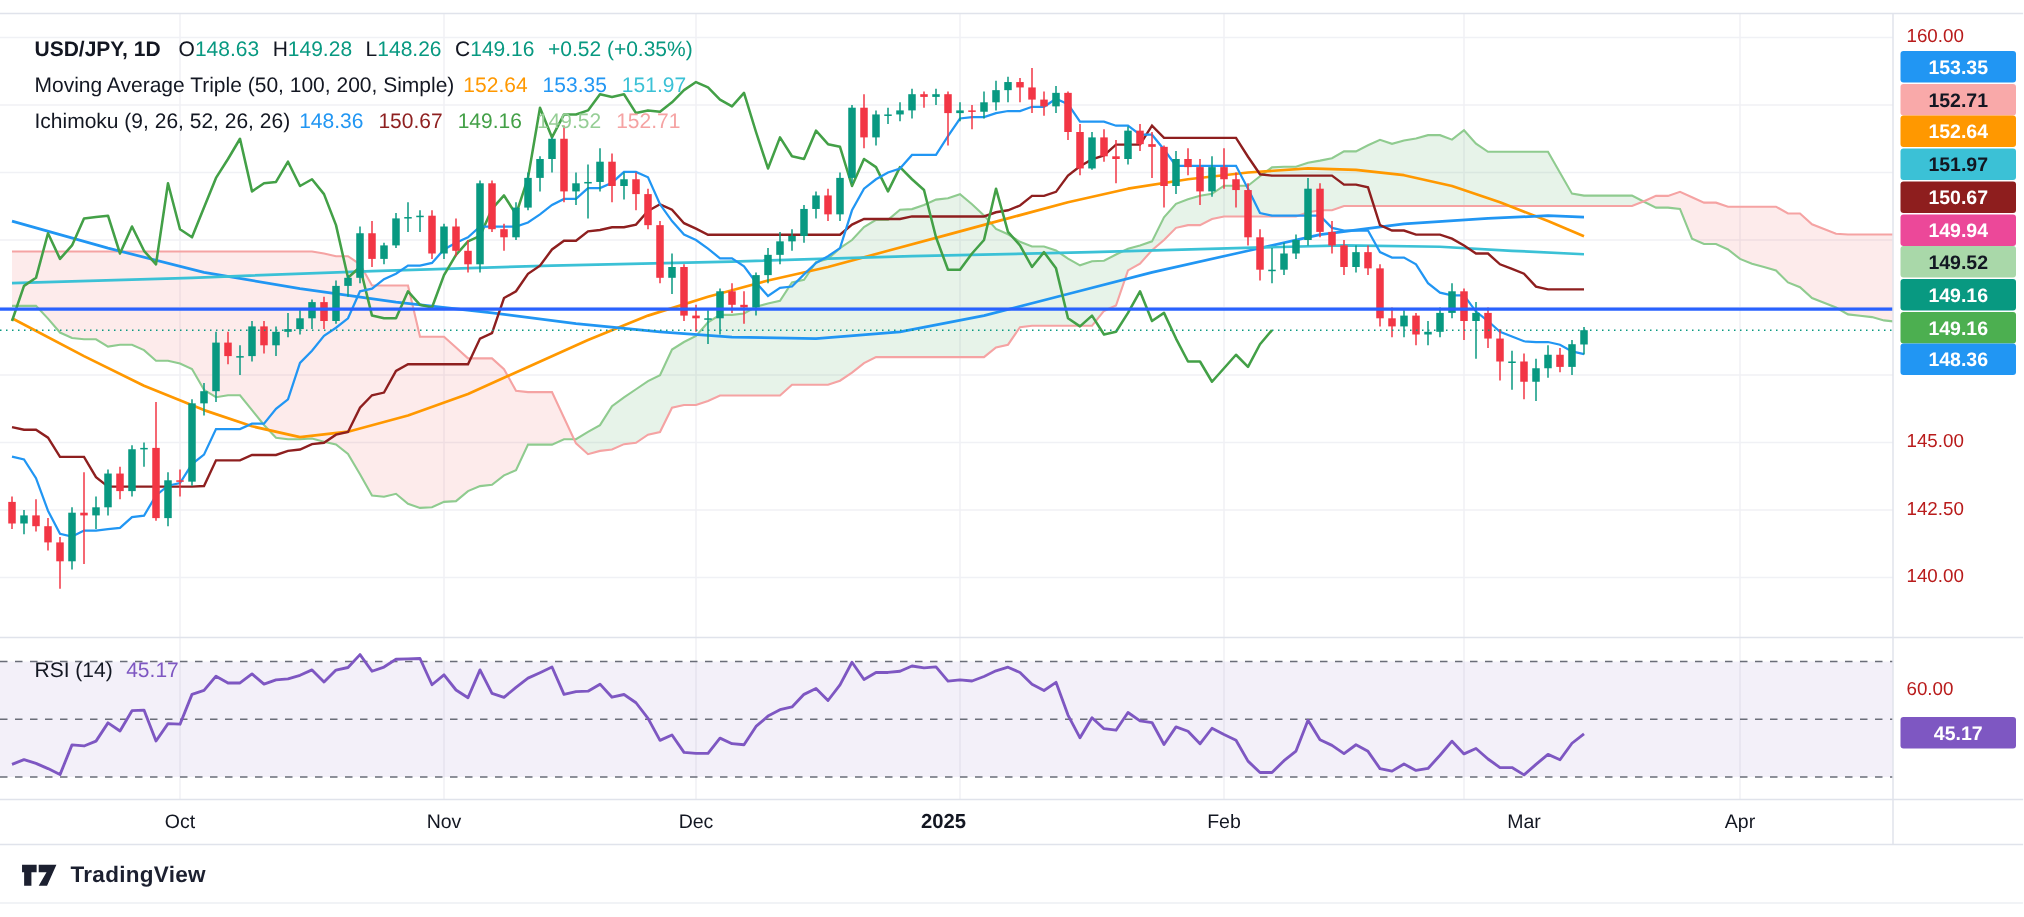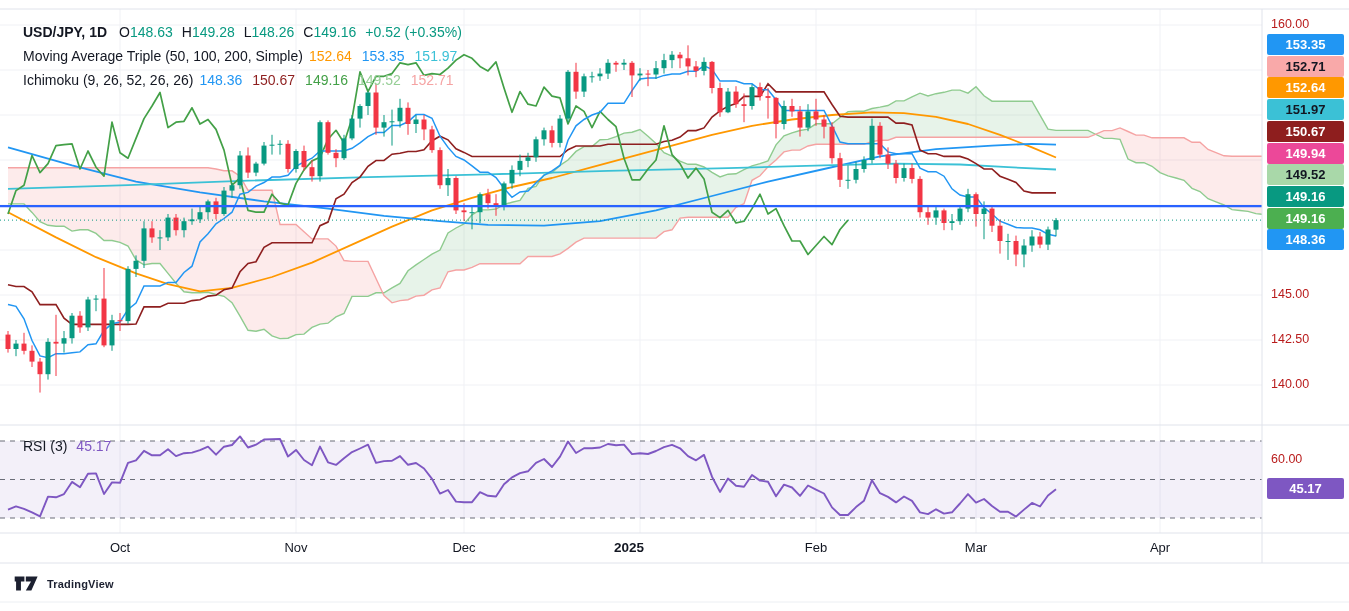--- a/index.html
+++ b/index.html
@@ -13,21 +13,21 @@
   .lrow .pair{margin-right:9px;}
   .lrow .k{color:#131722;}
   .lrow .lbl{margin-right:6px;}
   .rsi-legend{position:absolute;left:23px;top:438px;z-index:5;font-size:14px;color:#131722;display:flex;gap:9px;}
   .badge{position:absolute;left:1267px;width:77px;height:21px;border-radius:2px;display:flex;
          align-items:center;justify-content:center;font-size:13px;font-weight:600;z-index:4;}
   .tick{position:absolute;left:1271px;font-size:12.5px;color:#b91c1c;z-index:2;}
   .month{position:absolute;top:540px;font-size:13px;color:#131722;transform:translateX(-50%);z-index:3;}
   .month.bold{font-weight:700;font-size:13.5px;}
   .wm{position:absolute;left:14px;top:575px;display:flex;align-items:center;gap:8px;z-index:5;}
-  .wm .wm-text{font-size:11px;font-weight:600;color:#1c2030;letter-spacing:.2px;}
+  .wm .wm-text{font-size:15px;font-weight:600;color:#1c2030;letter-spacing:.2px;}
   .axis-area{position:absolute;left:1263px;top:9px;width:86px;height:554px;z-index:1;}
   .time-area{position:absolute;left:0;top:533px;width:1262px;height:30px;z-index:1;}
 </style>
 </head>
 <body>
 
 <div id="app">
   <svg id="chart-svg" width="1349" height="611">
       <defs>
         <clipPath id="clip-price">
@@ -513,21 +513,21 @@
     </div>
     <div class="lrow">
       <span class="lbl">Moving Average Triple (50, 100, 200, Simple)</span><span id="ma-values"><span style="color: rgb(255, 152, 0); margin-right: 10px;">152.64</span><span style="color: rgb(33, 150, 243); margin-right: 10px;">153.35</span><span style="color: rgb(59, 193, 214); margin-right: 10px;">151.97</span></span>
     </div>
     <div class="lrow">
       <span class="lbl">Ichimoku (9, 26, 52, 26, 26)</span><span id="ichi-values"><span style="color: rgb(33, 150, 243); margin-right: 10px;">148.36</span><span style="color: rgb(142, 31, 31); margin-right: 10px;">150.67</span><span style="color: rgb(67, 160, 71); margin-right: 10px;">149.16</span><span style="color: rgb(150, 206, 150); margin-right: 10px;">149.52</span><span style="color: rgb(245, 163, 163); margin-right: 10px;">152.71</span></span>
     </div>
   </div>
 
   <div class="rsi-legend">
-    <span>RSI (3)</span>
+    <span>RSI (14)</span>
     <span id="rsi-value" style="color: rgb(126, 87, 194);">45.17</span>
   </div>
 
   <div class="axis-area" id="price-axis"></div>
   <div class="time-area" id="time-axis"></div>
 
   <div class="wm">
     <svg width="25" height="17" viewBox="0 0 36 24">
       <path d="M1 2 h14 v7 h-5 v13 h-7 V9 H1 z" fill="#1c2030"></path>
       <path d="M17 2 h17 l-9 20 h-8 l7.5-13 H17 z" fill="#1c2030"></path>
@@ -548,15 +548,15 @@
     <div class="badge" style="top: 164.2px; background: rgb(169, 216, 169); color: rgb(19, 23, 34);">149.52</div>
     <div class="badge" style="top: 185.9px; background: rgb(8, 153, 129); color: rgb(255, 255, 255);">149.16</div>
     <div class="badge" style="top: 207.6px; background: rgb(76, 175, 80); color: rgb(255, 255, 255);">149.16</div>
     <div class="badge" style="top: 229.3px; background: rgb(33, 150, 243); color: rgb(255, 255, 255);">148.36</div>
     <div class="badge" style="top: 478.298px; background: rgb(126, 87, 194); color: rgb(255, 255, 255);">45.17</div>
     <div class="month" style="left: 120px;">Oct</div>
     <div class="month" style="left: 296px;">Nov</div>
     <div class="month" style="left: 464px;">Dec</div>
     <div class="month bold" style="left: 629px; text-align: right;">2025</div>
     <div class="month" style="left: 816px;">Feb</div>
-    <div class="month" style="left: 976px;">Mar</div>
+    <div class="month" style="left: 1016px;">Mar</div>
     <div class="month" style="left: 1160px;">Apr</div>
   </div>
 
 </body></html>

